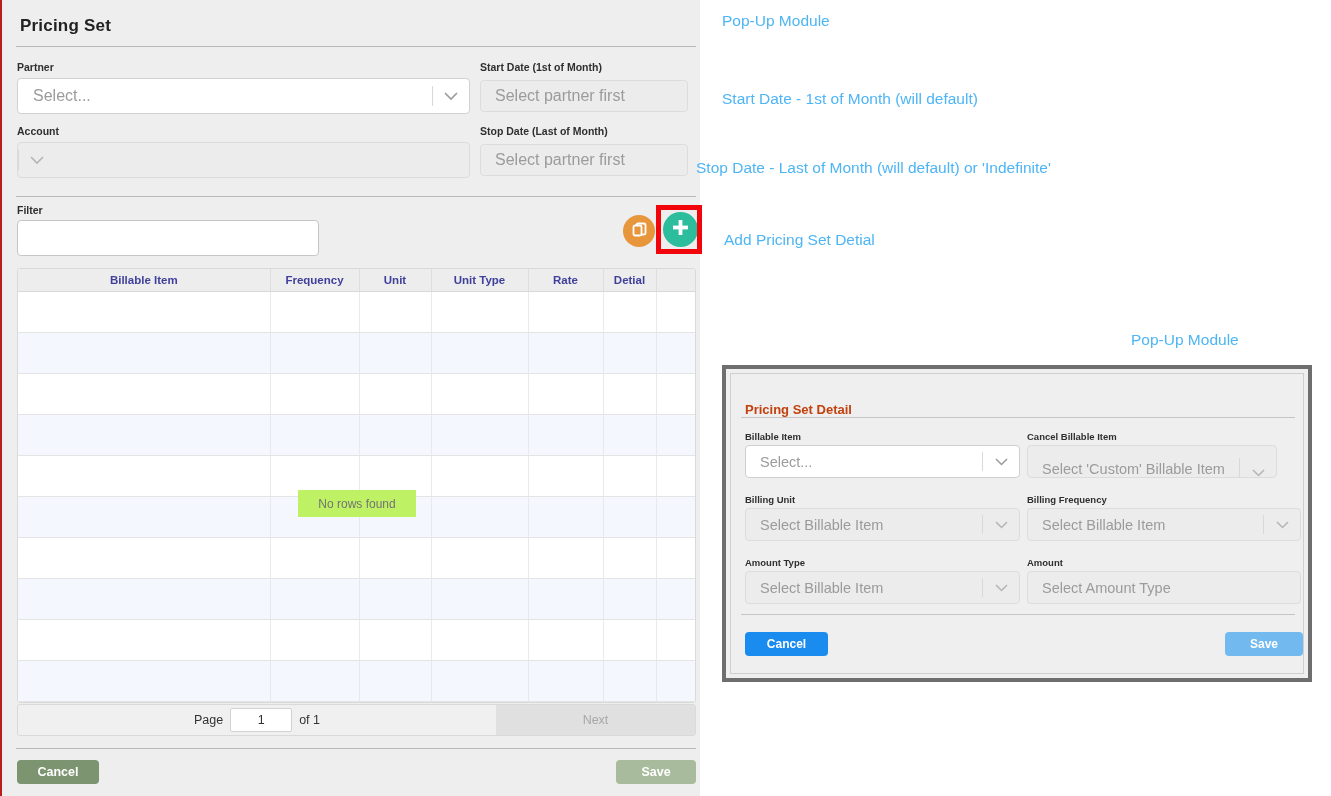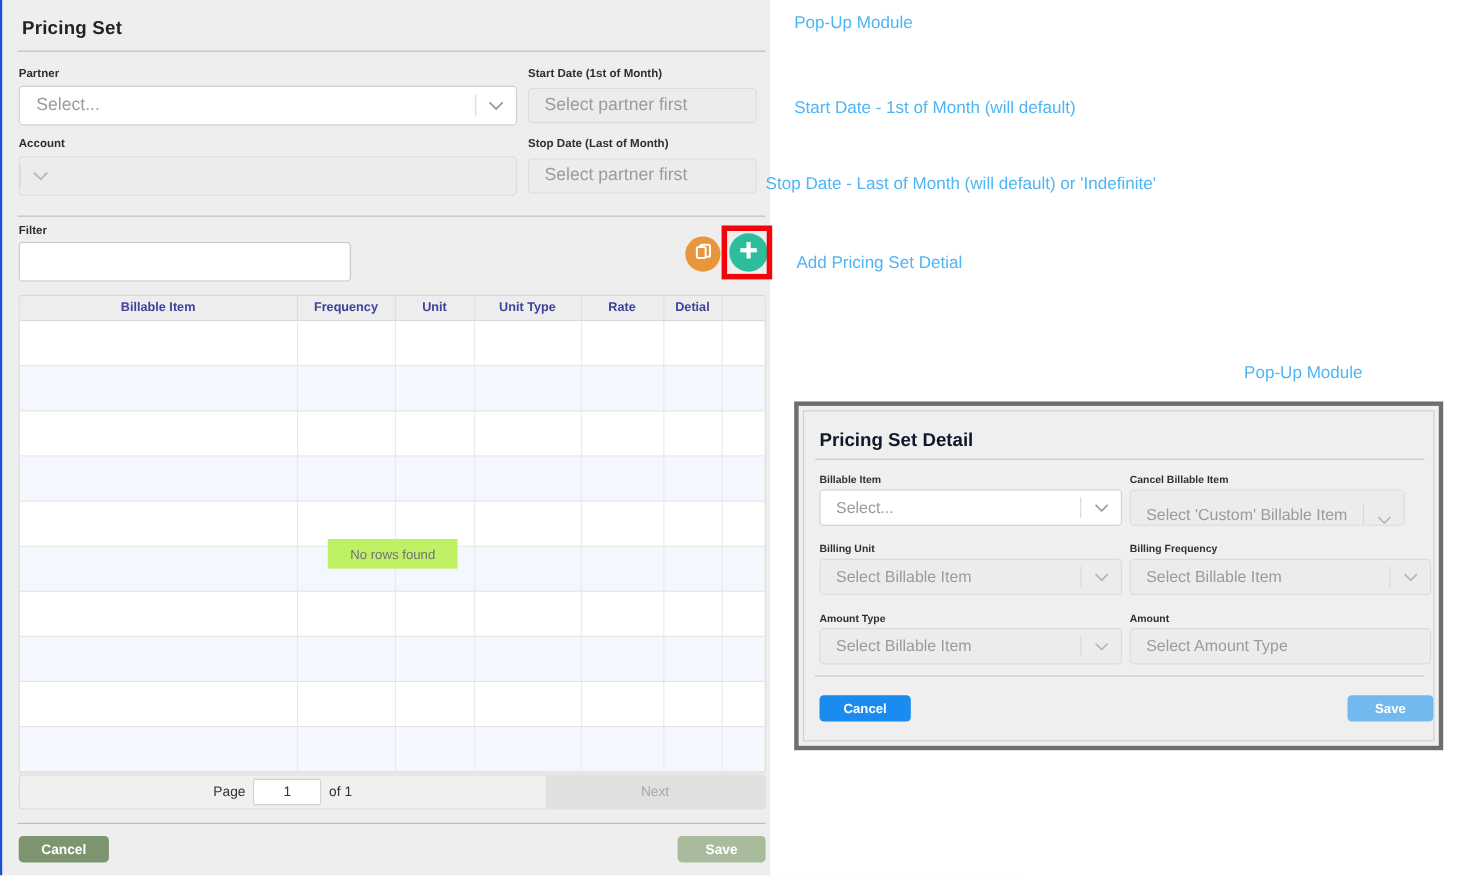--- a/index.html
+++ b/index.html
@@ -16,21 +16,21 @@
     overflow: hidden;
   }
 
   
   #left-panel {
     position: absolute;
     left: 0; top: 0;
     width: 700px;
     height: 796px;
     background: #eeeeee;
-    border-left: 2px solid #1d4ed8;
+    border-left: 2px solid #b91c1c;
     box-sizing: border-box;
   }
   .panel-title {
     position: absolute;
     left: 18px; top: 16px;
     font-size: 17px;
     font-weight: bold;
     color: #222222;
     letter-spacing: 0.2px;
   }
@@ -281,24 +281,24 @@
   }
   #dialog-inner {
     position: absolute;
     left: 4px; top: 4px;
     right: 4px; bottom: 4px;
     background: #efefef;
     border: 1px solid #cfcfcf;
   }
   #dialog-title {
     position: absolute;
-    left: 14px; top: 16px;
-    font-size: 17px;
-    font-weight: bold;
-    color: #0f172a;
+    left: 14px; top: 28px;
+    font-size: 13px;
+    font-weight: bold;
+    color: #c2410c;
   }
   #dialog-hr-top {
     position: absolute;
     left: 10px; top: 43px;
     width: 554px;
     border-top: 1px solid #c5c5c5;
   }
   #dialog-hr-bottom {
     position: absolute;
     left: 10px; top: 240px;

